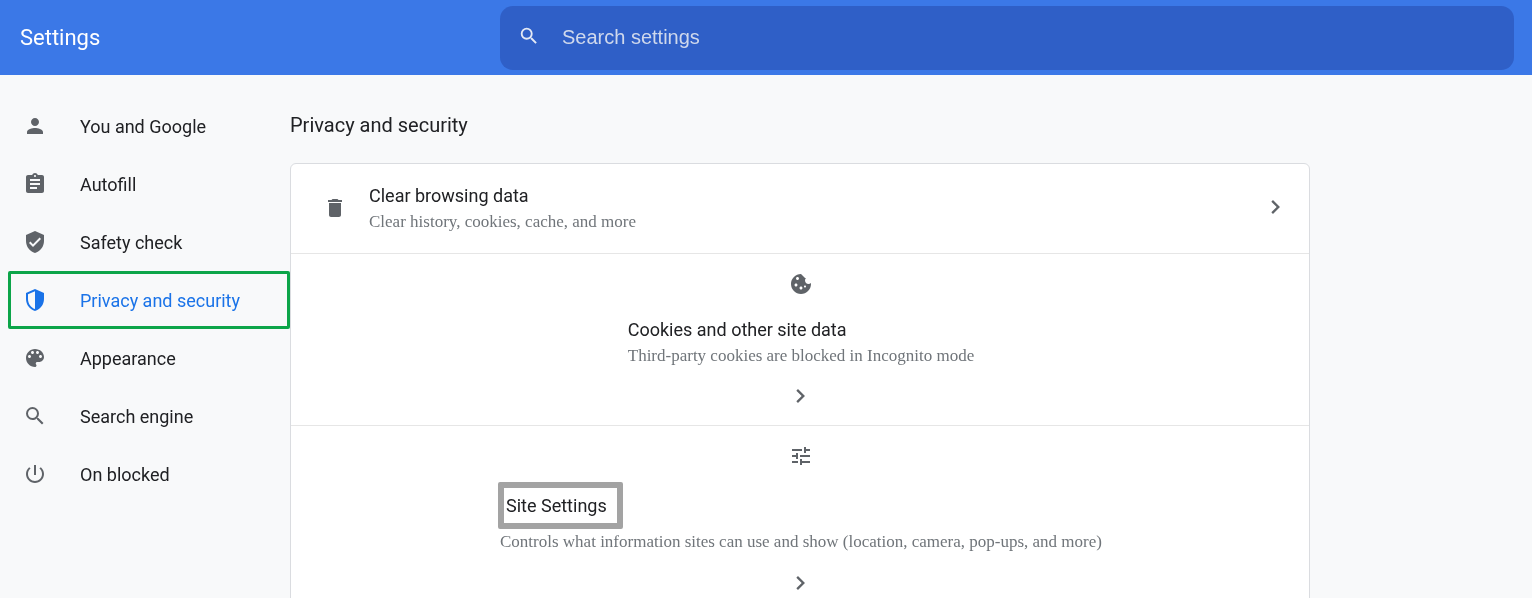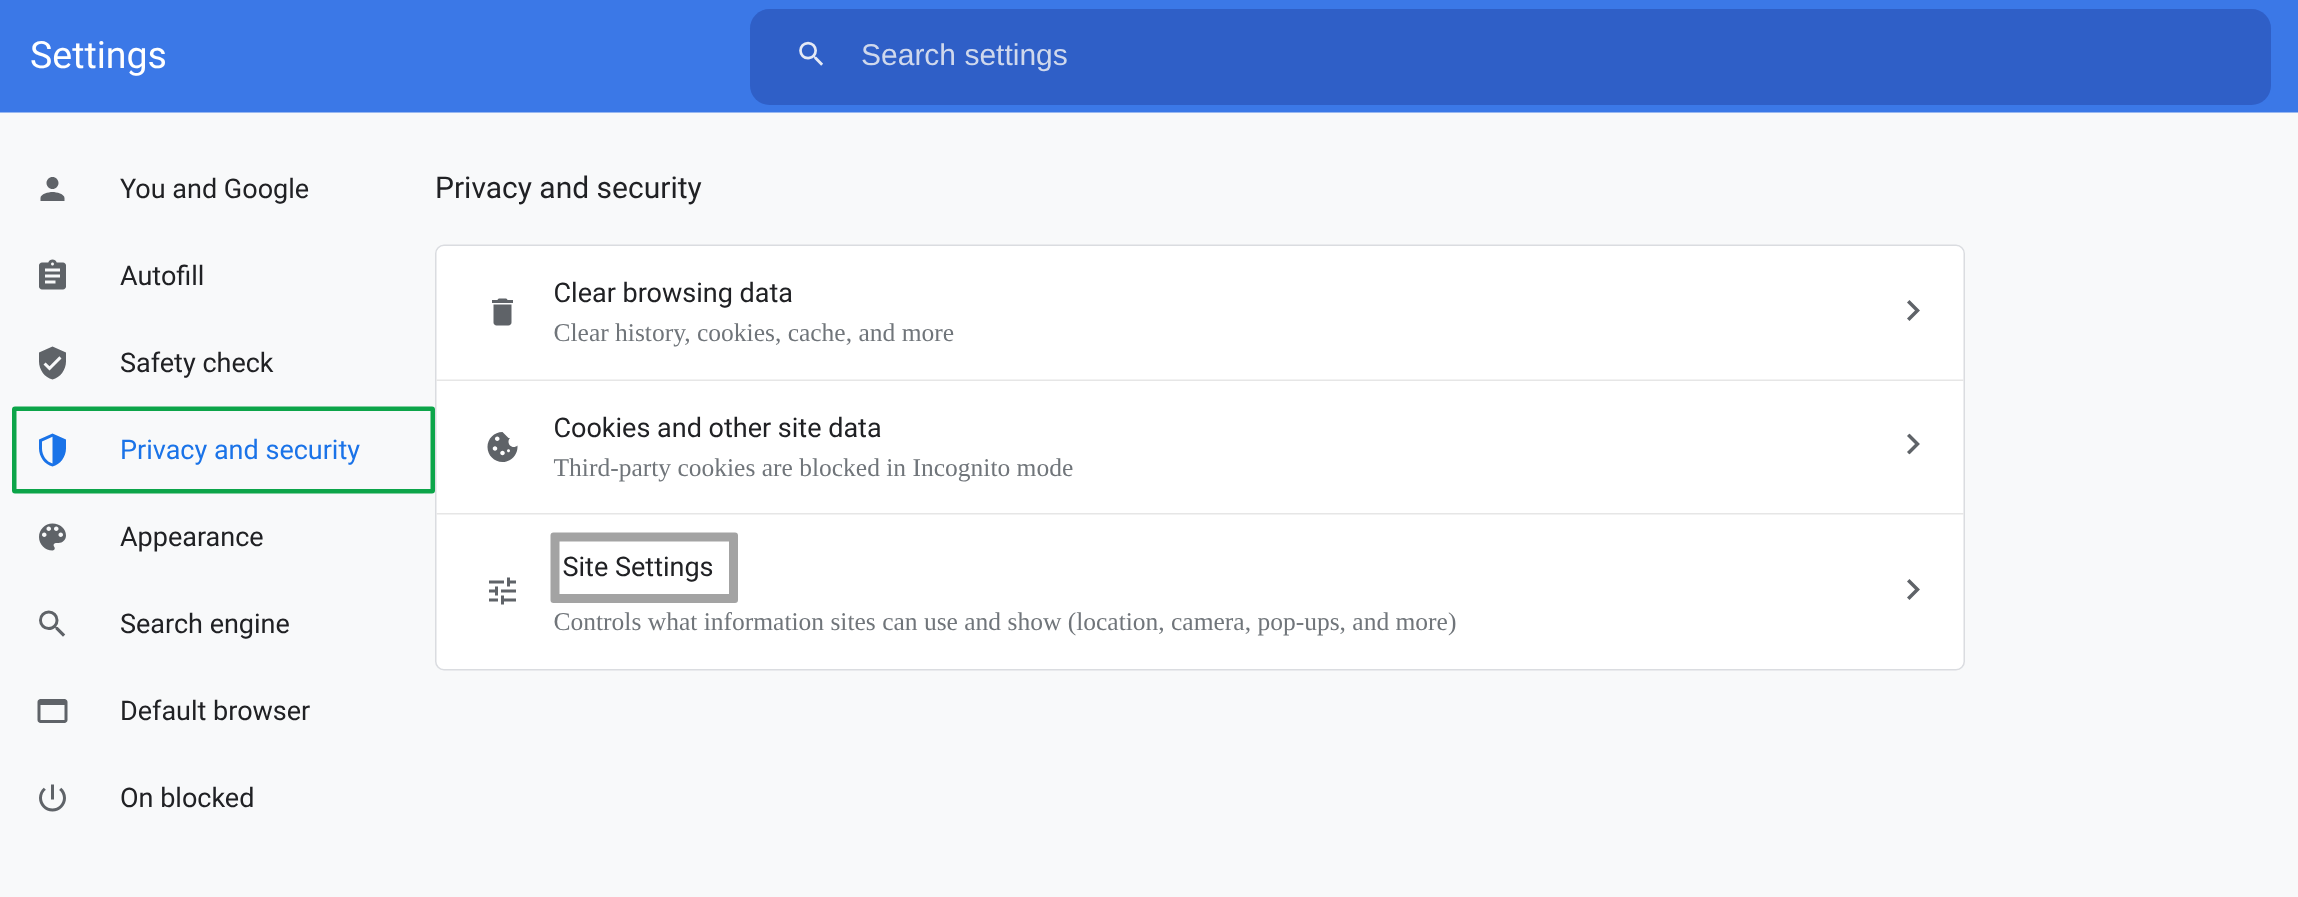--- a/index.html
+++ b/index.html
@@ -12,35 +12,35 @@
   }
   .header {
     background: #3b78e7;
     height: 75px;
     display: flex;
     align-items: center;
     padding-left: 20px;
   }
   .header-title {
     color: #fff;
-    font-size: 25px;
+    font-size: 22px;
     font-weight: 400;
     width: 480px;
   }
   .search-wrap {
     flex: 1;
     margin-right: 18px;
   }
   .search-box {
     background: #2f5fc7;
     height: 64px;
     border-radius: 13px;
     display: flex;
     align-items: center;
-    padding: 0 30px;
+    padding: 0 18px;
     gap: 22px;
   }
   .search-box input {
     background: transparent;
     border: none;
     outline: none;
     color: #e8eaed;
     font-size: 20px;
     width: 100%;
   }
@@ -106,21 +106,21 @@
     width: 1020px;
   }
   .row {
     display: flex;
     align-items: center;
     padding: 18px 28px 18px 30px;
     gap: 20px;
     cursor: pointer;
     position: relative;
   }
-  .row + .row { border-top: 1px solid #e6e6e6; }
+  .row + .row { border-top: 1px solid #e6e6e6; flex-direction: column; }
   .row-icon {
     width: 28px;
     display: flex;
     justify-content: center;
   }
   .row-icon svg { width: 24px; height: 24px; fill: #5f6368; }
   .row-text { flex: 1; }
   .row-title { font-size: 18px; color: #202124; line-height: 1.5; display:inline-block; }
   .row-sub { font-size: 17px; color: #70757a; line-height: 1.5; font-family: Liberation Serif, serif; }
   .row-arrow svg { width: 10px; height: 14px; fill: #5f6368; }
@@ -199,28 +199,20 @@
 
     <div class="nav-item">
       <span class="nav-icon">
         <svg viewBox="0 0 24 24">
             <path d="M15.5 14h-.79l-.28-.27A6.471 6.471 0 0016 9.5 6.5 6.5 0 109.5 16c1.61 0 3.09-.59 4.23-1.57l.27.28v.79l5 4.99L20.49 19l-4.99-5zm-6 0C7.01 14 5 11.99 5 9.5S7.01 5 9.5 5 14 7.01 14 9.5 11.99 14 9.5 14z"></path>
           </svg>
       </span>
       <span class="nav-label">Search engine</span>
     </div>
 
-    <div class="nav-item">
-      <span class="nav-icon">
-        <svg viewBox="0 0 24 24">
-            <path d="M20 4H4c-1.1 0-2 .9-2 2v12c0 1.1.9 2 2 2h16c1.1 0 2-.9 2-2V6c0-1.1-.9-2-2-2zm0 14H4V8h16v10z"></path>
-          </svg>
-      </span>
-      <span class="nav-label">Default browser</span>
-    </div>
 
     <div class="nav-item">
       <span class="nav-icon">
         <svg viewBox="0 0 24 24">
             <path d="M13 3h-2v10h2V3zm4.83 2.17l-1.42 1.42C17.99 7.86 19 9.81 19 12c0 3.87-3.13 7-7 7s-7-3.13-7-7c0-2.19 1.01-4.14 2.58-5.42L6.17 5.17C4.23 6.82 3 9.26 3 12c0 4.97 4.03 9 9 9s9-4.03 9-9c0-2.74-1.23-5.18-3.17-6.83z"></path>
           </svg>
       </span>
       <span class="nav-label">On blocked</span>
     </div>
 

